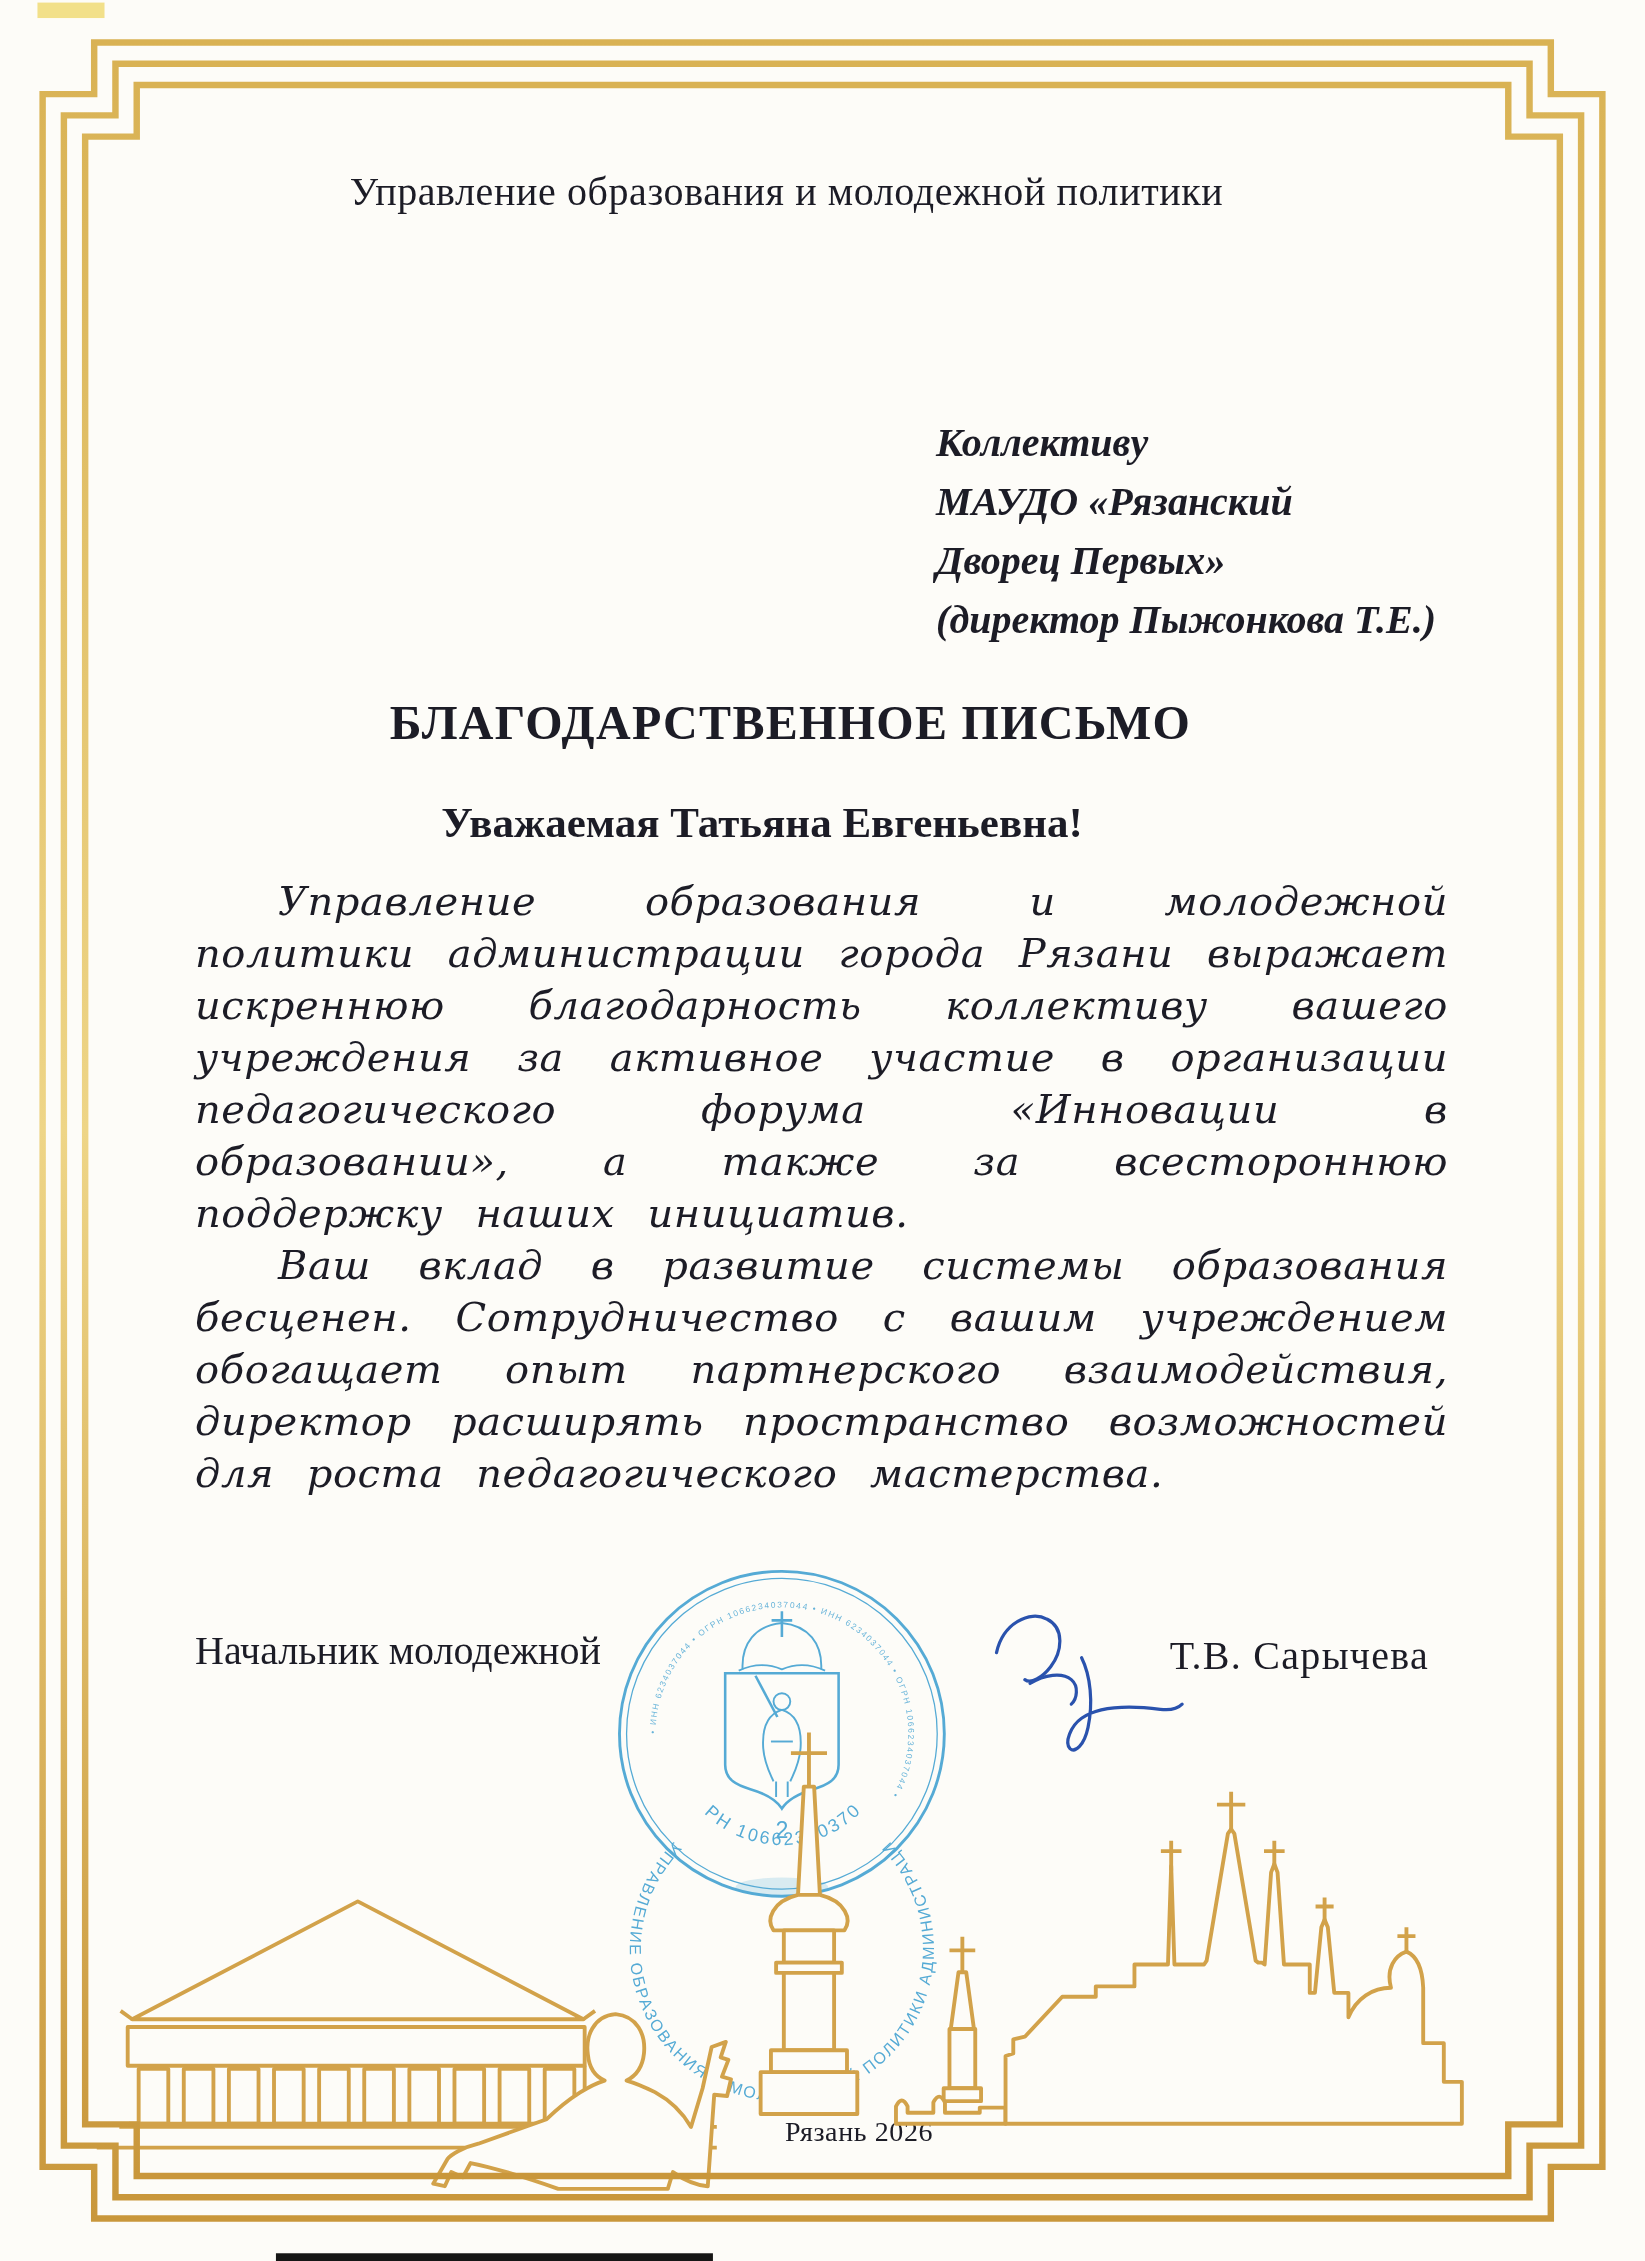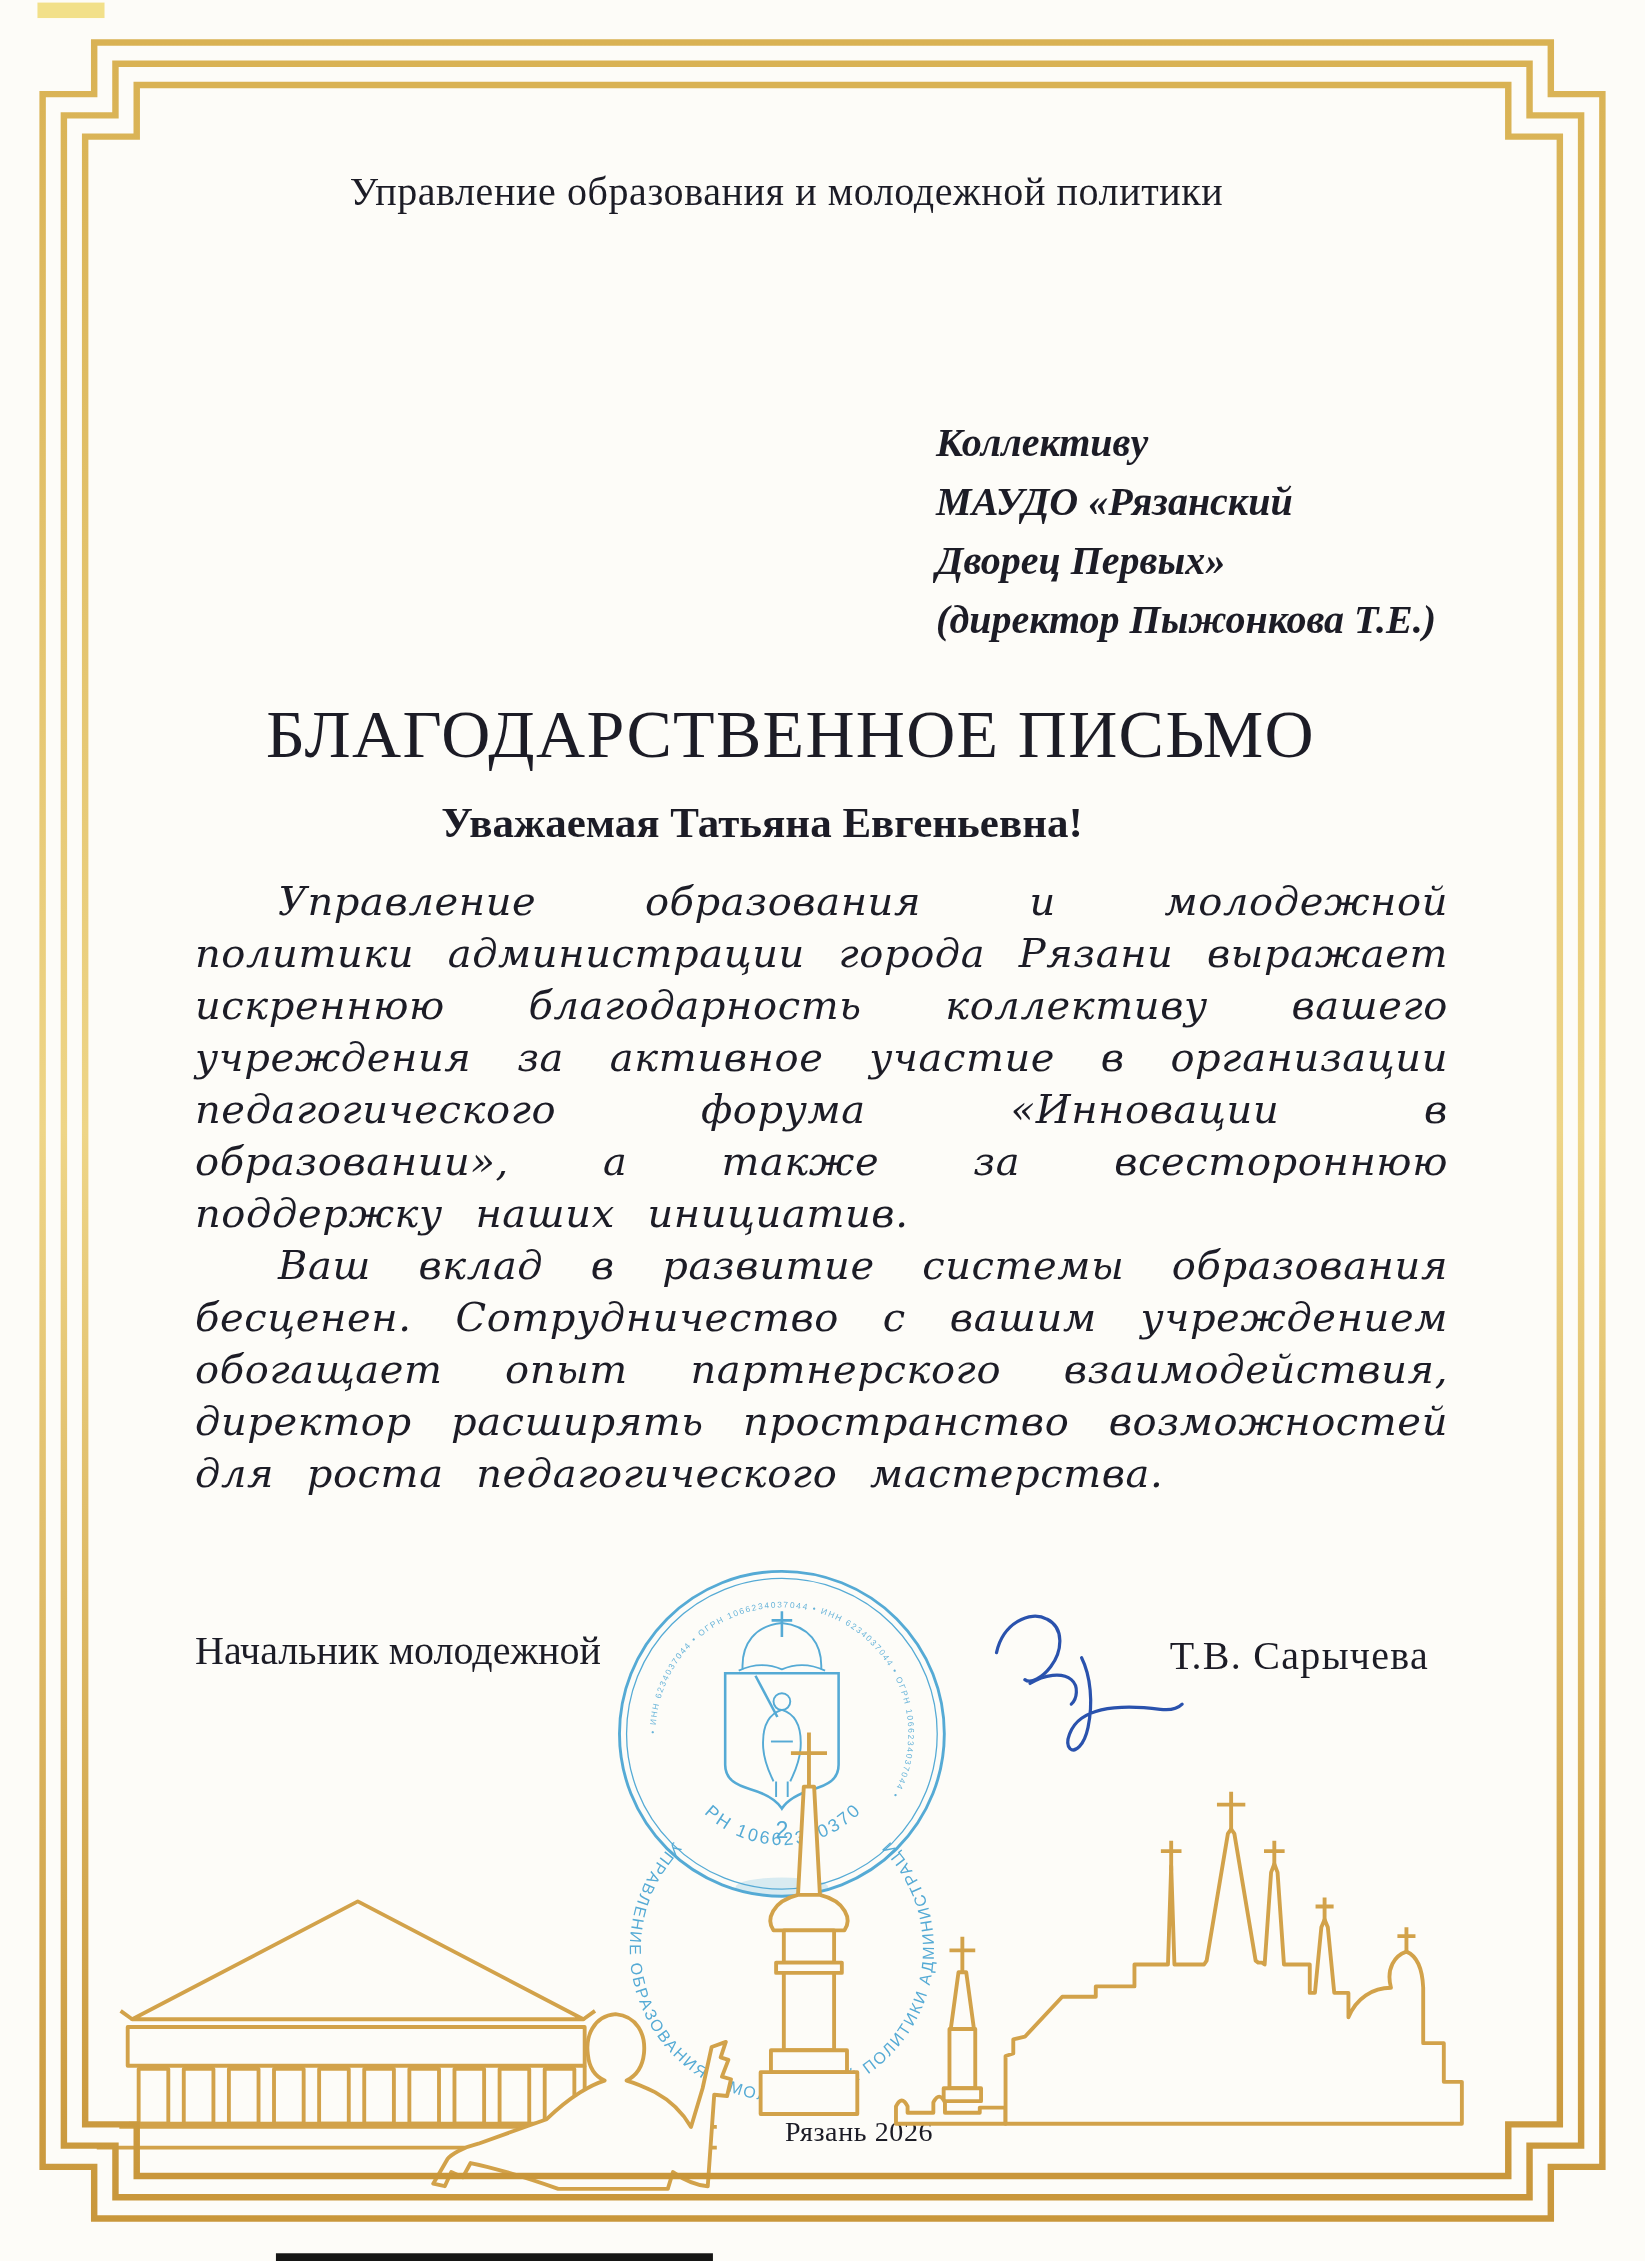--- a/index.html
+++ b/index.html
@@ -9,21 +9,21 @@
     font-family:"Liberation Serif", serif; color:#1c1c26;
   }
   .abs{position:absolute;}
   .center{text-align:center;}
   
   #letterhead{left:0; top:162px; width:1573px; font-size:40px; line-height:59px; letter-spacing:0.6px;}
   
   #recipient{right:209px; top:413px; text-align:left;
     font-size:40px; line-height:59px; font-weight:bold; font-style:italic;}
   
-  #title{left:0; top:695px; width:1581px; font-size:68px; font-weight:normal; letter-spacing:1.3px;}
+  #title{left:0; top:695px; width:1581px; font-size:48px; font-weight:bold; letter-spacing:1.3px;}
   
   #salutation{left:0; top:798px; width:1476px; font-size:43px; font-weight:bold;padding-left:24px;}
   
   #bodytext{left:195px; top:875px; width:1253px;
     font-family:"DejaVu Serif", serif; font-style:italic;
     font-size:40px; line-height:52px; letter-spacing:0.6px; word-spacing:19.3px;
     text-align:justify;}
   #bodytext p{margin:0; text-indent:83px; text-align-last:left;}
   
   #sigrow{left:195px; top:1627px; width:1234px; font-size:40px;}

